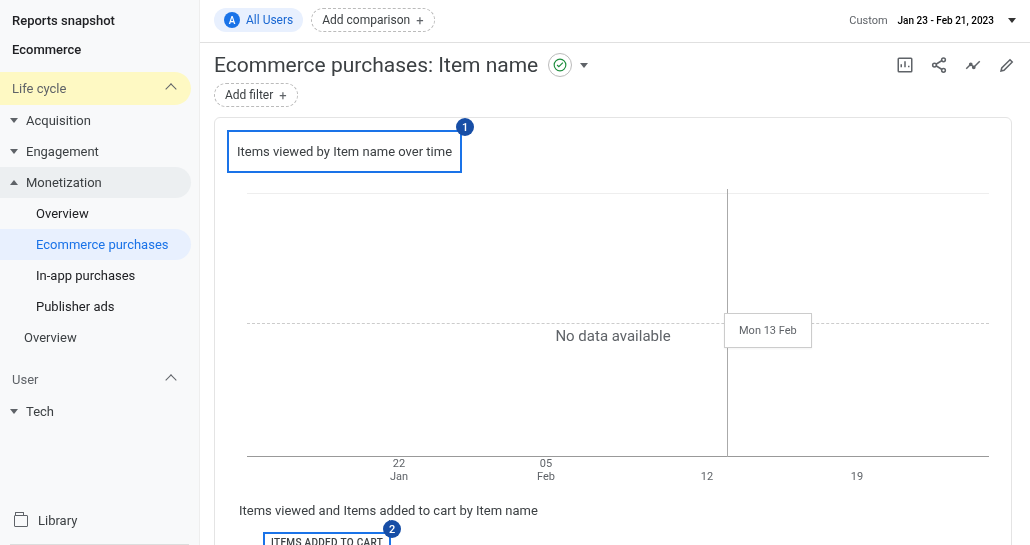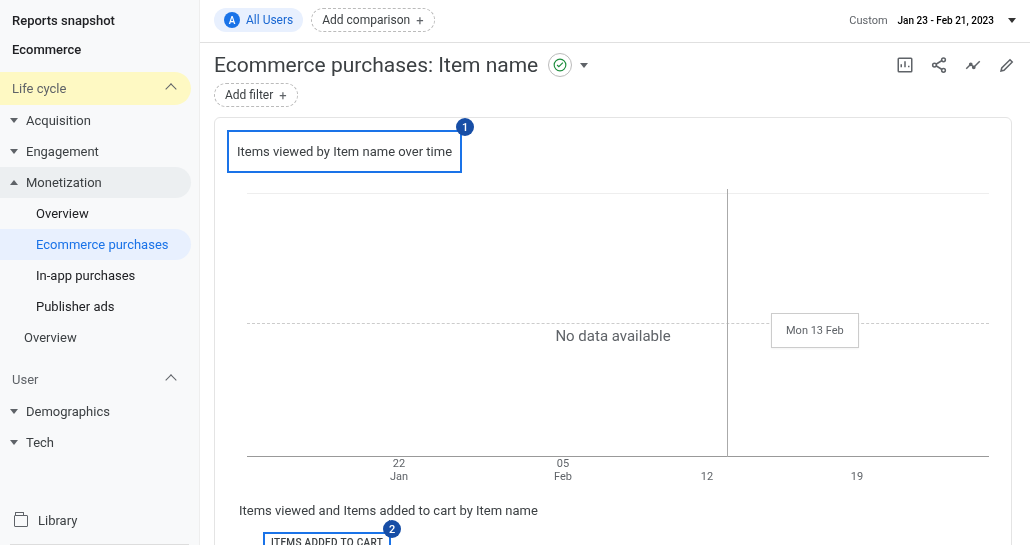--- a/index.html
+++ b/index.html
@@ -111,24 +111,20 @@
         <span>Overview</span>
       </div>
 
     <div style="height:10px"></div>
     <div class="side-section plain">
       <span>User</span>
       <span class="chev-up"></span>
     </div>
     <div class="side-sub">
         <span class="sub-caret"></span>
-        <span>Demographics</span>
-      </div>
-    <div class="side-sub">
-        <span class="sub-caret"></span>
         <span>Tech</span>
       </div>
 
     <div class="spacer"></div>
     <div class="library">
       <span class="lib-icon"></span>
       <span>Library</span>
     </div>
     <div class="side-hr"></div>
   </div>
@@ -196,24 +192,24 @@
         <span class="hl">Items viewed by Item name over time</span>
         <span class="badge" style="top:-12px; right:-12px;">1</span>
       </div>
 
       <div class="chart">
         <div class="gridline" style="top:10px"></div>
         <div class="gridline dashed" style="top:140px"></div>
         <div class="baseline"></div>
         <div class="nodata">No data available</div>
         <div class="hoverline" style="left:500px"></div>
-        <div class="tooltip" style="left:544px; top:130px"><span>Mon 13 Feb</span></div>
+        <div class="tooltip" style="left:497px; top:130px"><span>Mon 13 Feb</span></div>
 
         <div class="xlabel" style="left:152px"><span class="d">22</span><span>Jan</span></div>
-        <div class="xlabel" style="left:316px"><span class="d">05</span><span>Feb</span></div>
+        <div class="xlabel" style="left:299px"><span class="d">05</span><span>Feb</span></div>
         <div class="xlabel" style="left:460px">
             <span class="d">12</span>
           </div>
         <div class="xlabel" style="left:610px">
             <span class="d">19</span>
           </div>
       </div>
 
       
       <div class="sec2">

